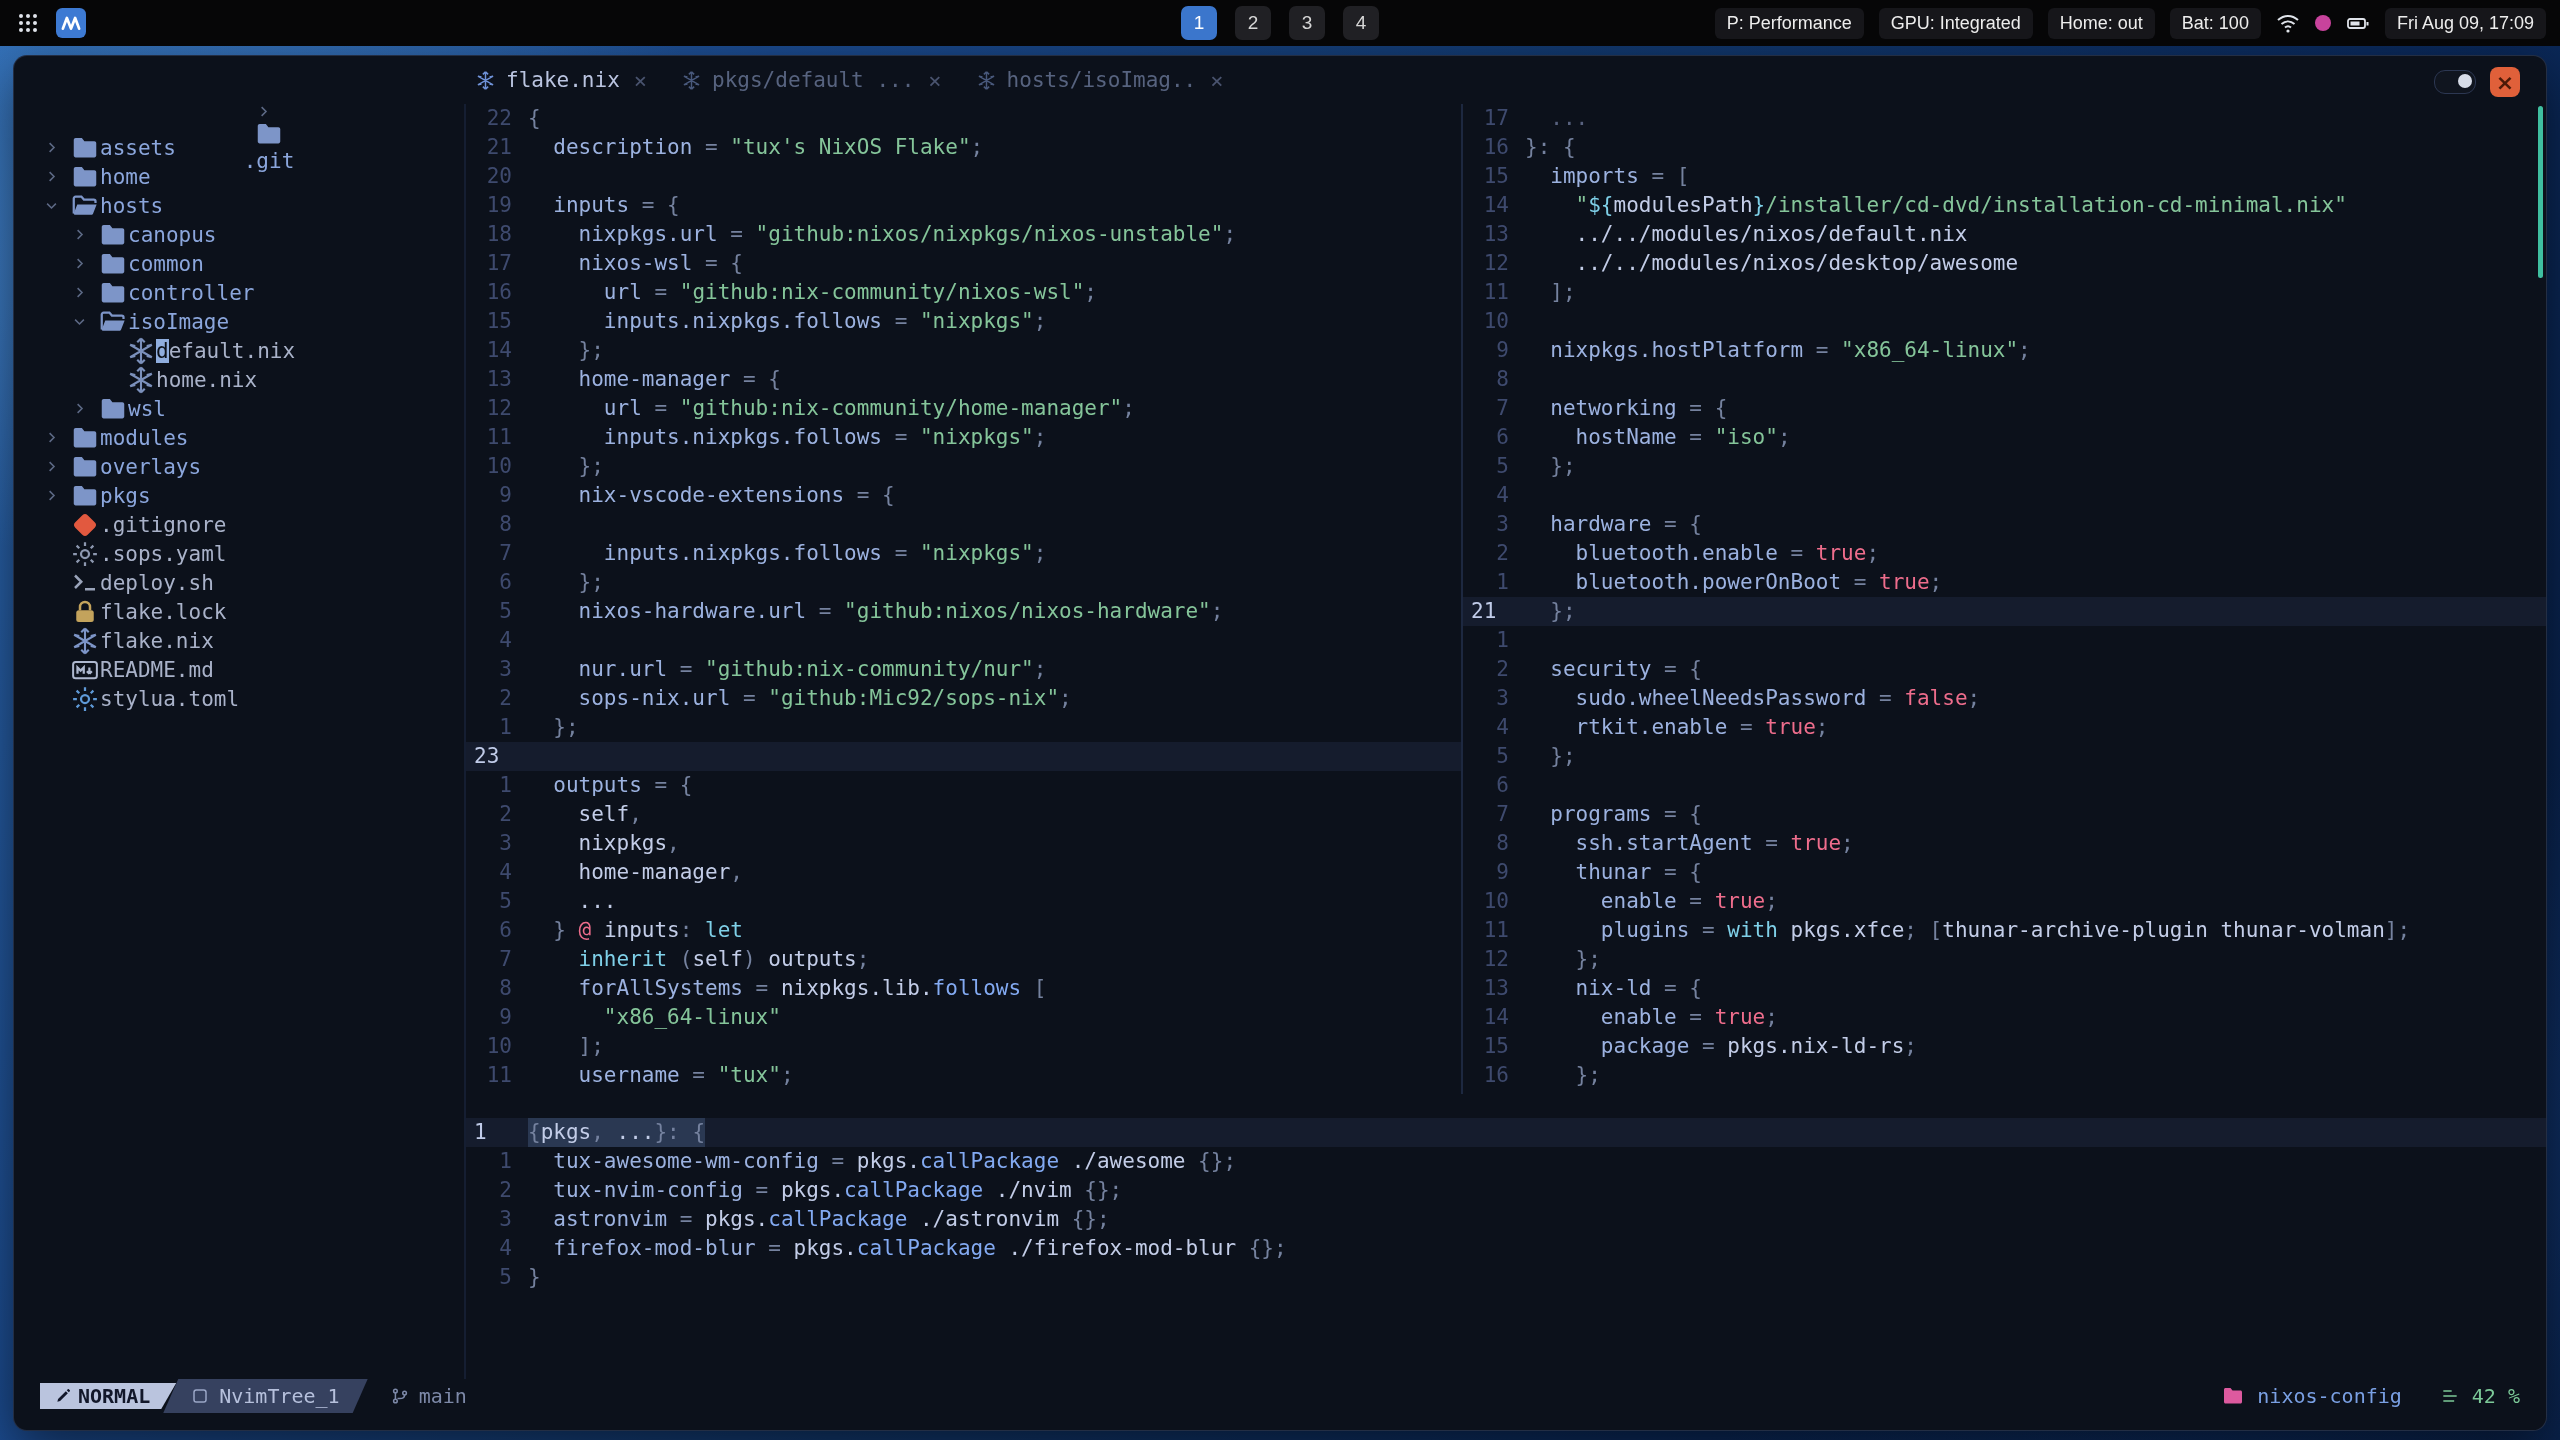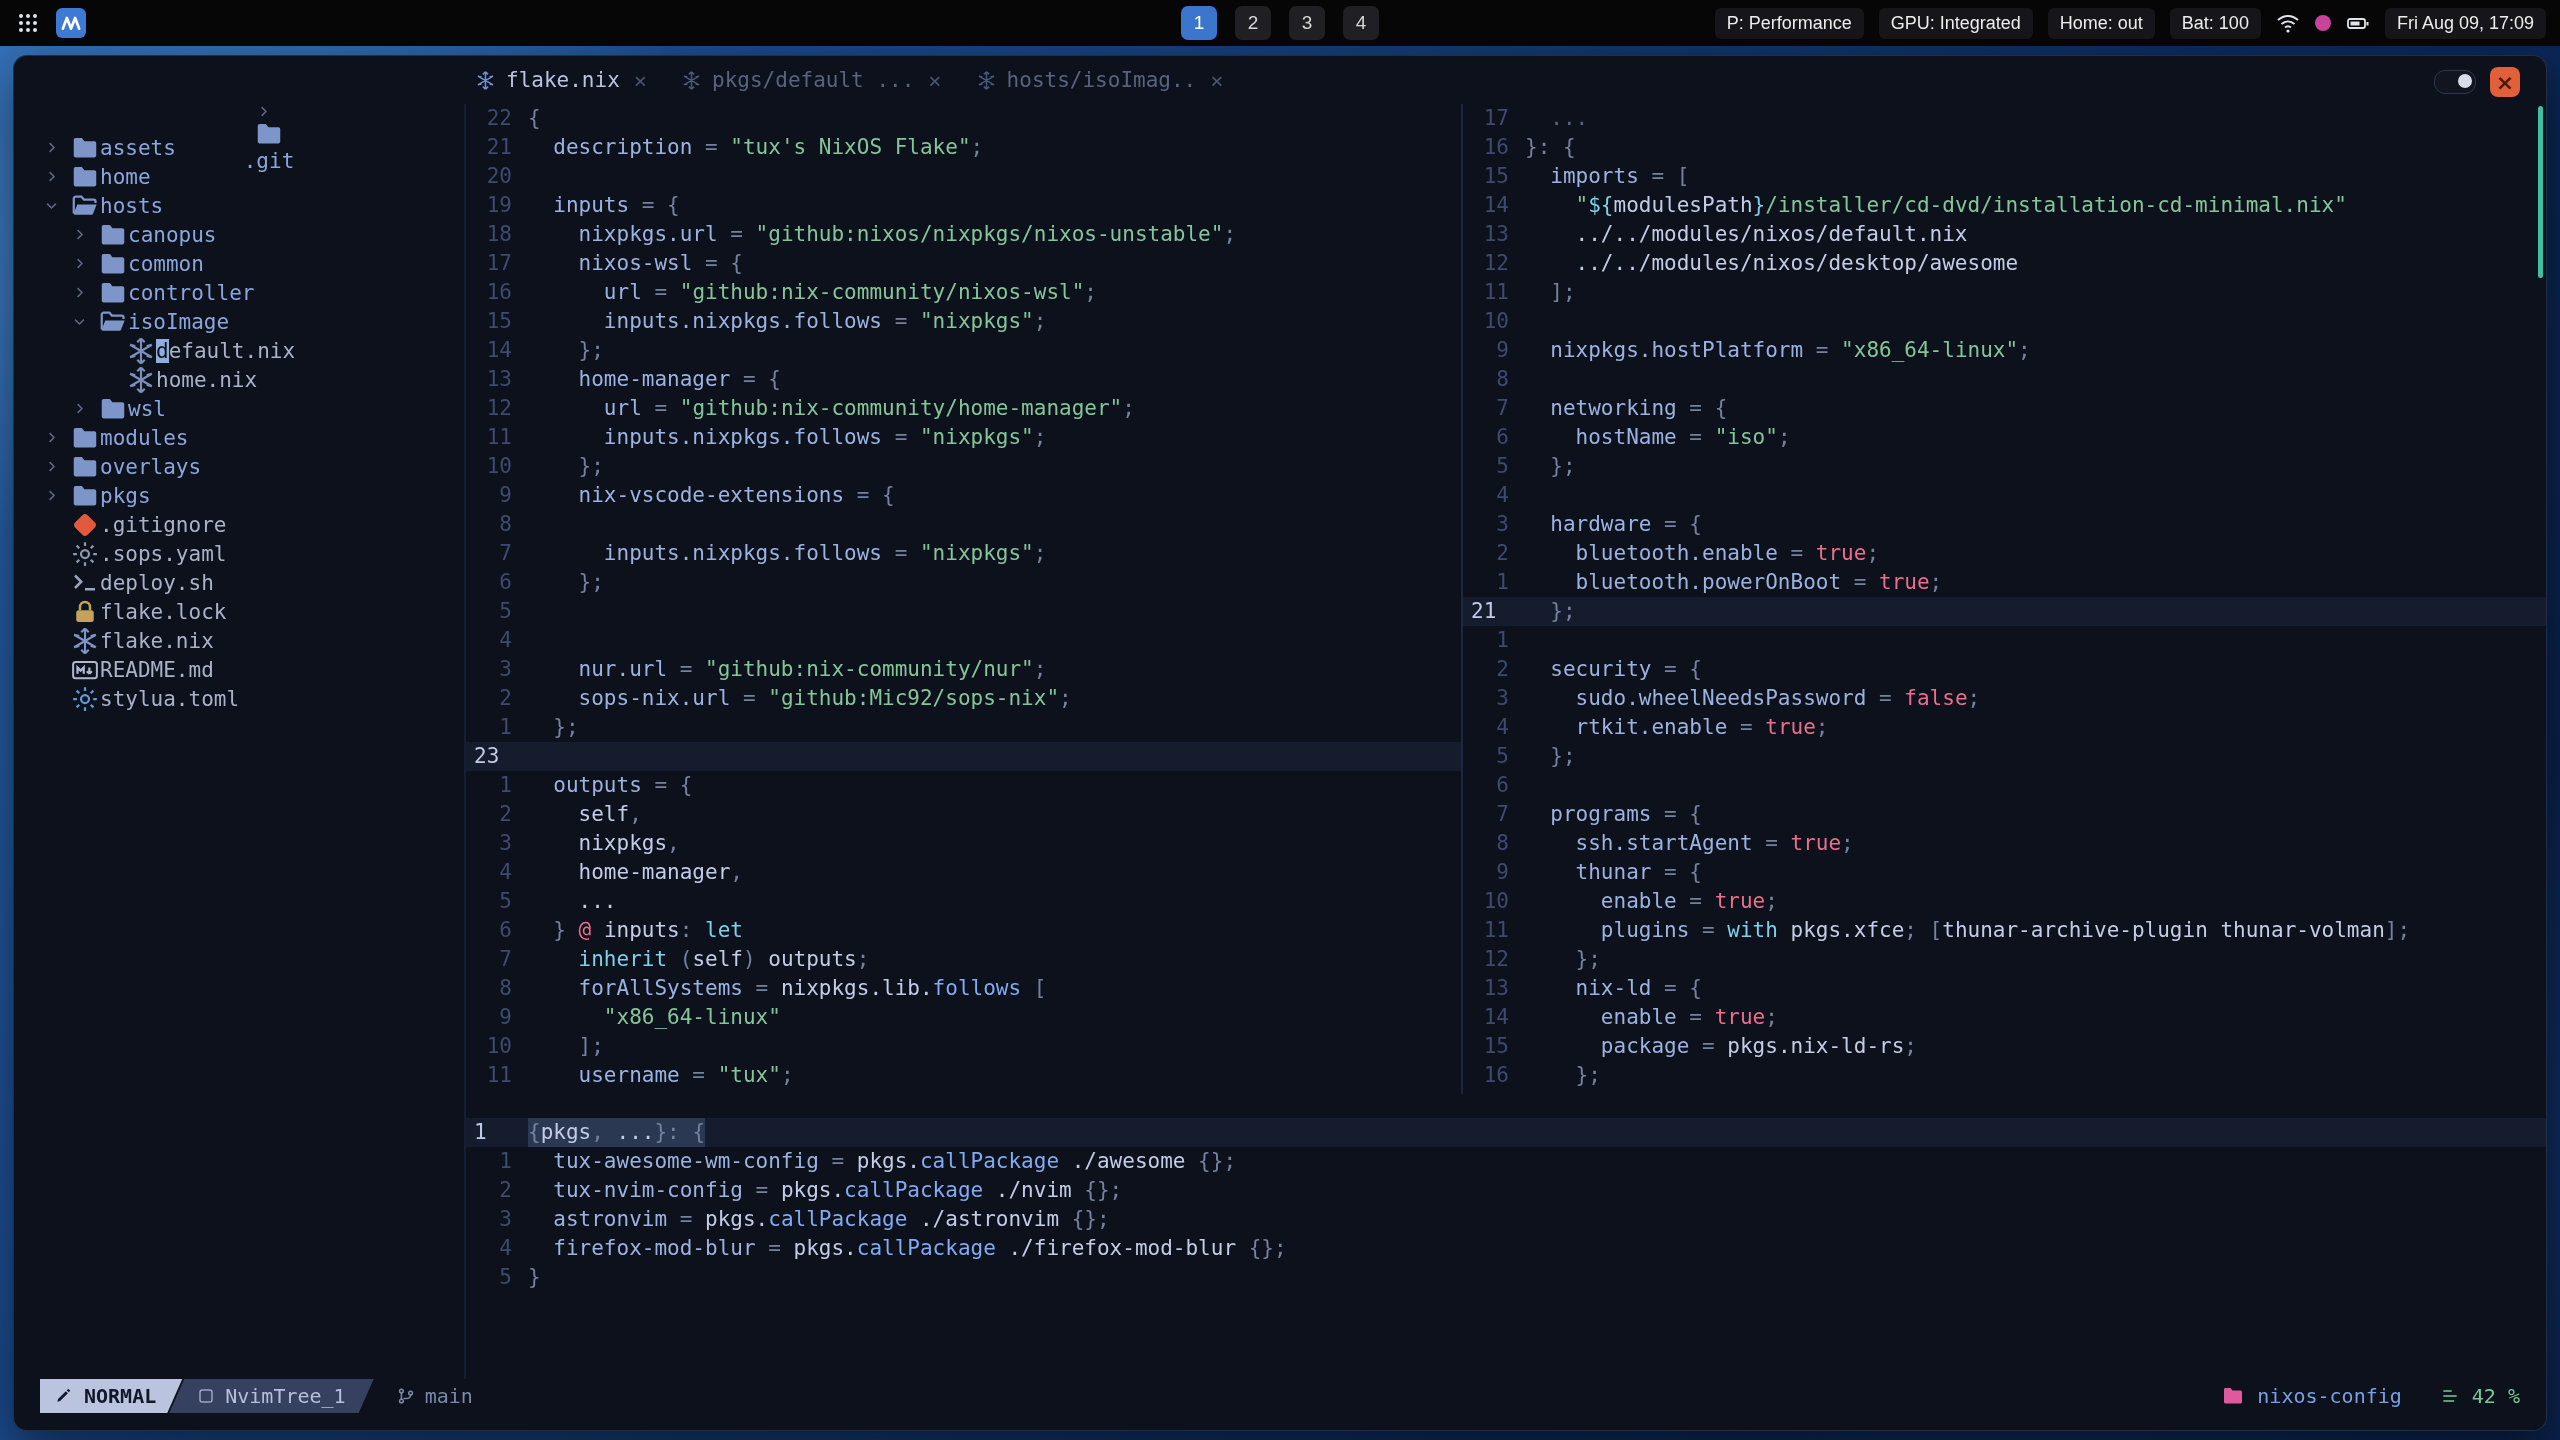--- a/index.html
+++ b/index.html
@@ -54,21 +54,21 @@
   .line{display:flex;height:29px;line-height:29px;white-space:pre;font-size:21px;}
   .line.cursorline{background:#151c2d;}
   .lnum{width:38px;flex-shrink:0;text-align:right;color:#3e4a6e;margin-left:8px;margin-right:16px;}
   .lnum.abs{text-align:left;color:#c0cbe8;}
   .selwrap{background:#2a3852;}
   .tk-p{color:#75829f}.tk-v{color:#9cb2e0}.tk-s{color:#85c59a}.tk-k{color:#ee6d8c}
   .tk-c{color:#7fd0e8}.tk-w{color:#c3cde8}.tk-f{color:#83aaf2}.tk-m{color:#58627f}
   .vscroll{position:absolute;right:3px;top:50px;width:5px;height:172px;border-radius:3px;background:#3fbfa0;}
   
   .statusline{position:absolute;left:0;right:0;bottom:17px;height:34px;display:flex;align-items:center;padding:0 26px;font-size:20px;}
-  .seg-mode{display:inline-flex;align-items:center;gap:12px;height:34px;padding:0 26px 0 14px;background:#bac4de;color:#12172a;font-weight:bold;clip-path:polygon(0 0,100% 0,calc(100% - 15px) 100%,0 100%);}
+  .seg-mode{display:inline-flex;align-items:center;gap:6px;height:26px;padding:0 26px 0 14px;background:#bac4de;color:#12172a;font-weight:bold;clip-path:polygon(0 0,100% 0,calc(100% - 15px) 100%,0 100%);}
   .seg-mode .ic{width:18px;height:18px;display:inline-flex;}
   .seg-buf{display:inline-flex;align-items:center;gap:10px;height:34px;padding:0 28px;background:#36415f;color:#b6c0dc;margin-left:-13px;clip-path:polygon(15px 0,100% 0,calc(100% - 15px) 100%,0 100%);}
   .seg-buf .ic{width:18px;height:18px;display:inline-flex;color:#9aa6c6;}
   .branch{display:inline-flex;align-items:center;gap:9px;margin-left:22px;color:#7d89a8;}
   .branch .ic{width:20px;height:20px;display:inline-flex;}
   .sl-right{margin-left:auto;display:flex;align-items:center;gap:12px;}
   .proj-ic{width:24px;height:24px;display:inline-flex;color:#dd5a9f;}
   .proj{color:#7aa0e4;margin-right:26px;}
   .pct-ic{width:20px;height:20px;display:inline-flex;color:#7cc998;}
   .pct{color:#7cc998;}
@@ -280,21 +280,21 @@
             <div class="line"><span class="lnum">15</span><span class="ltext"><span class="tk-v">      inputs.nixpkgs.follows</span><span class="tk-p"> = </span><span class="tk-s">"nixpkgs"</span><span class="tk-p">;</span></span></div>
             <div class="line"><span class="lnum">14</span><span class="ltext"><span class="tk-p">    };</span></span></div>
             <div class="line"><span class="lnum">13</span><span class="ltext"><span class="tk-v">    home-manager</span><span class="tk-p"> = {</span></span></div>
             <div class="line"><span class="lnum">12</span><span class="ltext"><span class="tk-v">      url</span><span class="tk-p"> = </span><span class="tk-s">"github:nix-community/home-manager"</span><span class="tk-p">;</span></span></div>
             <div class="line"><span class="lnum">11</span><span class="ltext"><span class="tk-v">      inputs.nixpkgs.follows</span><span class="tk-p"> = </span><span class="tk-s">"nixpkgs"</span><span class="tk-p">;</span></span></div>
             <div class="line"><span class="lnum">10</span><span class="ltext"><span class="tk-p">    };</span></span></div>
             <div class="line"><span class="lnum">9</span><span class="ltext"><span class="tk-v">    nix-vscode-extensions</span><span class="tk-p"> = {</span></span></div>
             <div class="line"><span class="lnum">8</span></div>
             <div class="line"><span class="lnum">7</span><span class="ltext"><span class="tk-v">      inputs.nixpkgs.follows</span><span class="tk-p"> = </span><span class="tk-s">"nixpkgs"</span><span class="tk-p">;</span></span></div>
             <div class="line"><span class="lnum">6</span><span class="ltext"><span class="tk-p">    };</span></span></div>
-            <div class="line"><span class="lnum">5</span></div>
+            <div class="line"><span class="lnum">5</span><span class="ltext"><span class="tk-v">    nixos-hardware.url</span><span class="tk-p"> = </span><span class="tk-s">"github:nixos/nixos-hardware"</span><span class="tk-p">;</span></span></div>
             <div class="line"><span class="lnum">4</span></div>
             <div class="line"><span class="lnum">3</span><span class="ltext"><span class="tk-v">    nur.url</span><span class="tk-p"> = </span><span class="tk-s">"github:nix-community/nur"</span><span class="tk-p">;</span></span></div>
             <div class="line"><span class="lnum">2</span><span class="ltext"><span class="tk-v">    sops-nix.url</span><span class="tk-p"> = </span><span class="tk-s">"github:Mic92/sops-nix"</span><span class="tk-p">;</span></span></div>
             <div class="line"><span class="lnum">1</span><span class="ltext"><span class="tk-p">  };</span></span></div>
             <div class="line cursorline"><span class="lnum abs">23</span><span class="ltext"></span></div>
             <div class="line"><span class="lnum">1</span><span class="ltext"><span class="tk-v">  outputs</span><span class="tk-p"> = {</span></span></div>
             <div class="line"><span class="lnum">2</span><span class="ltext"><span class="tk-w">    self</span><span class="tk-p">,</span></span></div>
             <div class="line"><span class="lnum">3</span><span class="ltext"><span class="tk-w">    nixpkgs</span><span class="tk-p">,</span></span></div>
             <div class="line"><span class="lnum">4</span><span class="ltext"><span class="tk-w">    home-manager</span><span class="tk-p">,</span></span></div>
             <div class="line"><span class="lnum">5</span><span class="ltext"><span class="tk-w">    ...</span></span></div>

